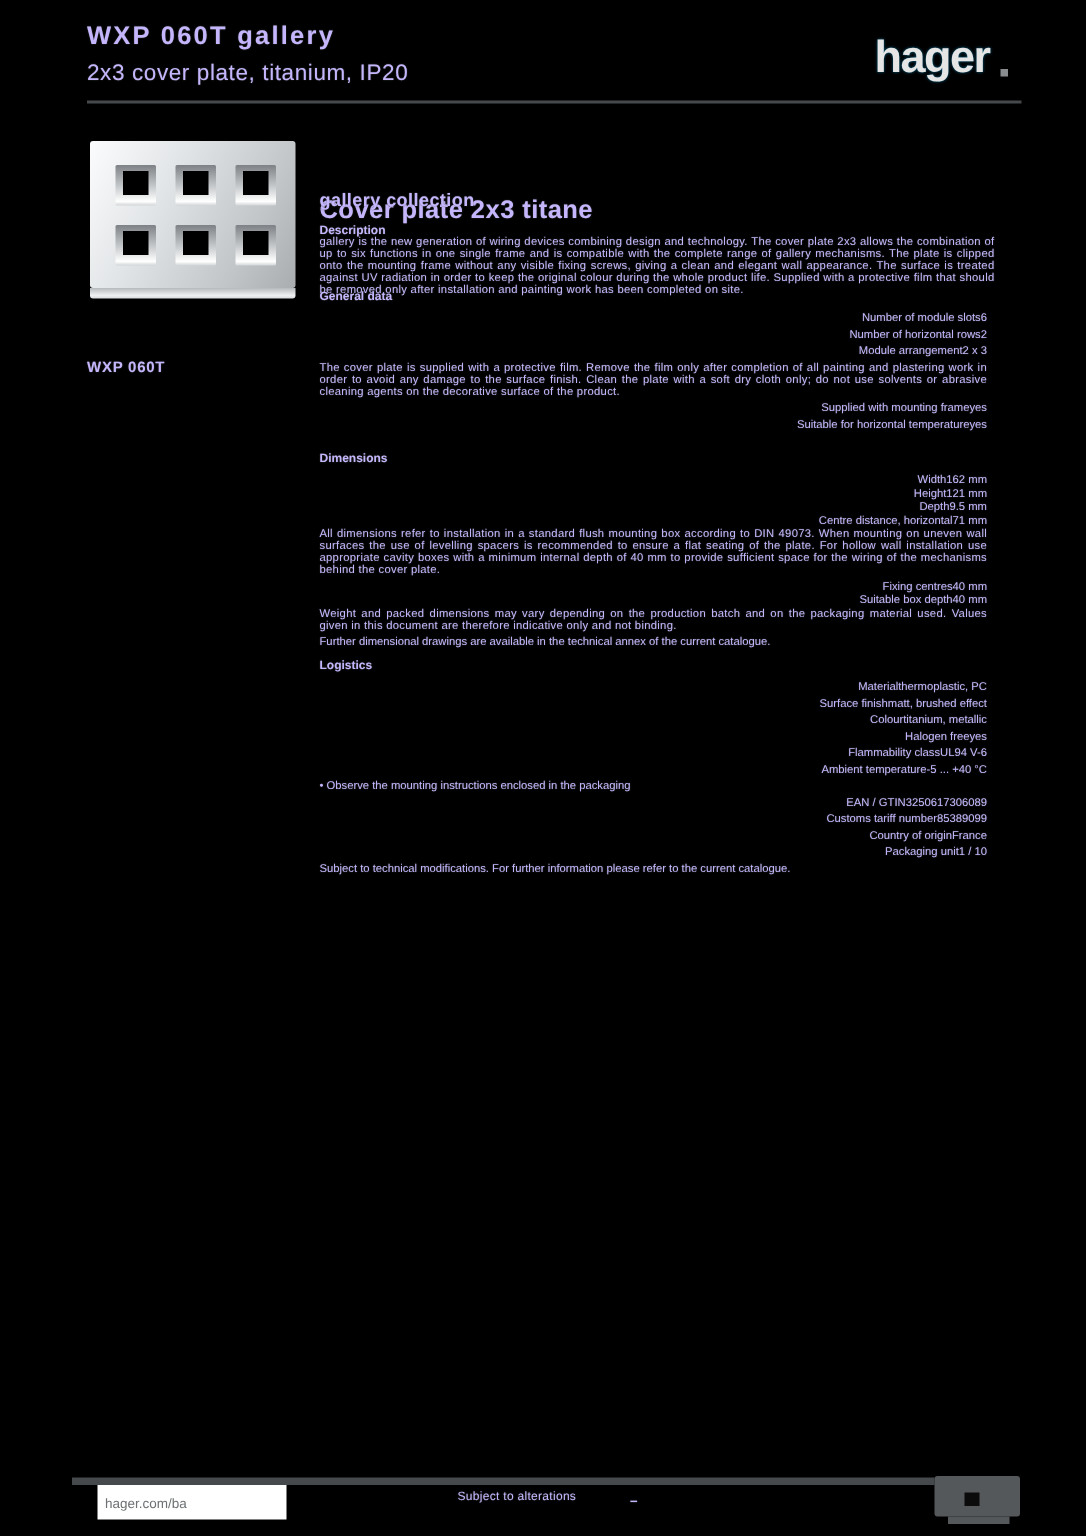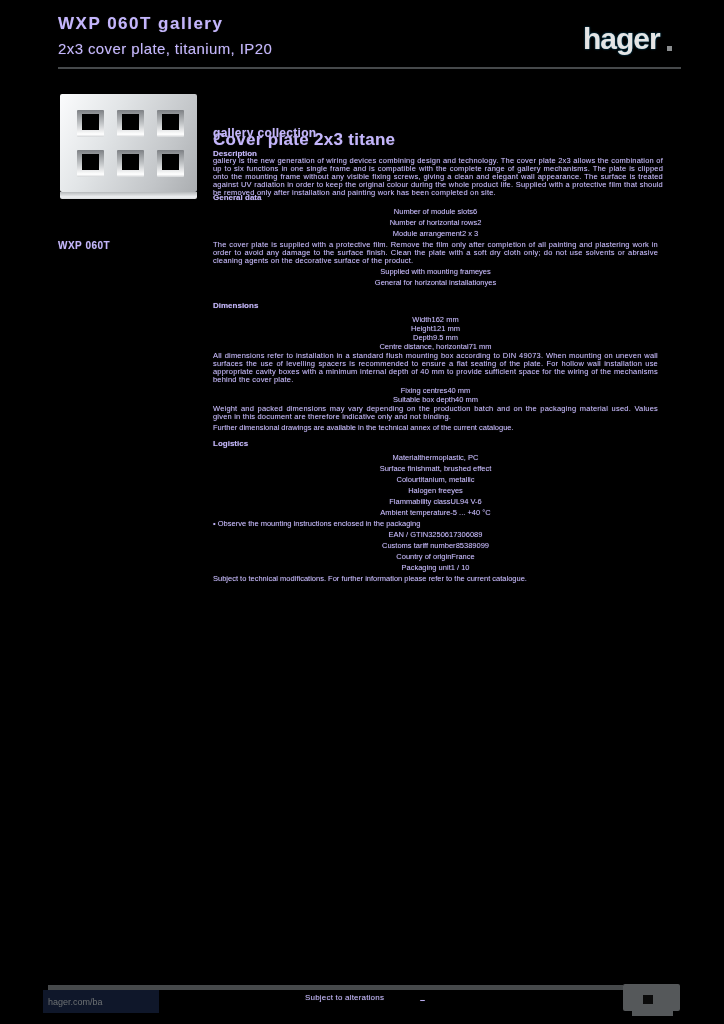--- a/index.html
+++ b/index.html
@@ -27,30 +27,30 @@
   
   #title{position:absolute;left:213px;top:90px;font-size:17px;font-weight:bold;letter-spacing:.3px;white-space:nowrap;margin-top:40px;}
   #subtitle{position:absolute;left:213px;top:126px;font-size:12px;font-weight:bold;letter-spacing:.3px;}
   #desc-label{position:absolute;left:213px;top:149px;font-size:8px;font-weight:bold;}
   #desc{position:absolute;left:213px;top:157px;width:450px;font-size:7.5px;line-height:8px;
         text-align:justify;letter-spacing:.2px;}
   .section{position:absolute;left:213px;width:445px;}
   #sec0{top:194px;} #sec1{top:302px;} #sec2{top:440px;}
   .sec-title{font-size:8px;font-weight:bold;height:7px;line-height:7px;margin-bottom:1px;}
   .rows{margin-top:7px;}
-  .row{display:flex;justify-content:center;font-size:7.5px;line-height:7px;height:7px;margin-bottom:4px;}
+  .row{display:flex;justify-content:flex-end;font-size:7.5px;line-height:7px;height:7px;margin-bottom:4px;}
   .rows.dense .row{margin-bottom:2px;}
   .row .lab{white-space:nowrap;}
   .row .val{white-space:nowrap;text-align:right;}
   .para{font-size:7.5px;line-height:8px;text-align:justify;letter-spacing:.2px;margin:2px 0 3px 0;}
   .fullline{font-size:7.5px;line-height:8px;margin-top:2px;}
   .bullet{font-size:7.5px;line-height:7px;height:7px;margin-bottom:4px;}
   
   #ftr-rule{position:absolute;left:48px;top:985px;width:575px;height:5px;background:#46494b;}
-  #ftr-box{position:absolute;left:43px;top:990px;width:116px;height:23px;background:#0f172a;
+  #ftr-box{position:absolute;left:65px;top:990px;width:126px;height:23px;background:#ffffff;
            display:flex;align-items:center;}
   #ftr-site{font-size:9px;color:#6d7173;margin-left:5px;text-shadow:none;}
   #ftr-note{position:absolute;left:305px;top:993px;font-size:8px;letter-spacing:.2px;}
   #ftr-dash{position:absolute;left:420px;top:995px;font-size:9px;font-weight:bold;}
   #ftr-badge{position:absolute;left:623px;top:984px;width:57px;height:27px;background:#55585a;border-radius:2px;}
   #ftr-badge i{position:absolute;left:20px;top:11px;width:10px;height:9px;background:#0b0b0b;display:block;}
   #ftr-badge-bar{position:absolute;left:632px;top:1011px;width:41px;height:5px;background:#55585a;}
 </style>
 </head>
 <body>
@@ -105,21 +105,21 @@
       <div class="row">
           <span class="lab txt">Module arrangement</span>
           <span class="val txt">2 x 3</span>
         </div>
       <div class="para txt">The cover plate is supplied with a protective film. Remove the film only after completion of all painting and plastering work in order to avoid any damage to the surface finish. Clean the plate with a soft dry cloth only; do not use solvents or abrasive cleaning agents on the decorative surface of the product.</div>
       <div class="row">
           <span class="lab txt">Supplied with mounting frame</span>
           <span class="val txt">yes</span>
         </div>
       <div class="row">
-          <span class="lab txt">General for horizontal installation</span>
+          <span class="lab txt">Suitable for horizontal temperature</span>
           <span class="val txt">yes</span>
         </div>
     </div>
   </div>
 
   <div id="sec1" class="section">
     <div class="sec-title txt">Dimensions</div>
     <div class="rows dense">
       <div class="row">
           <span class="lab txt">Width</span>

